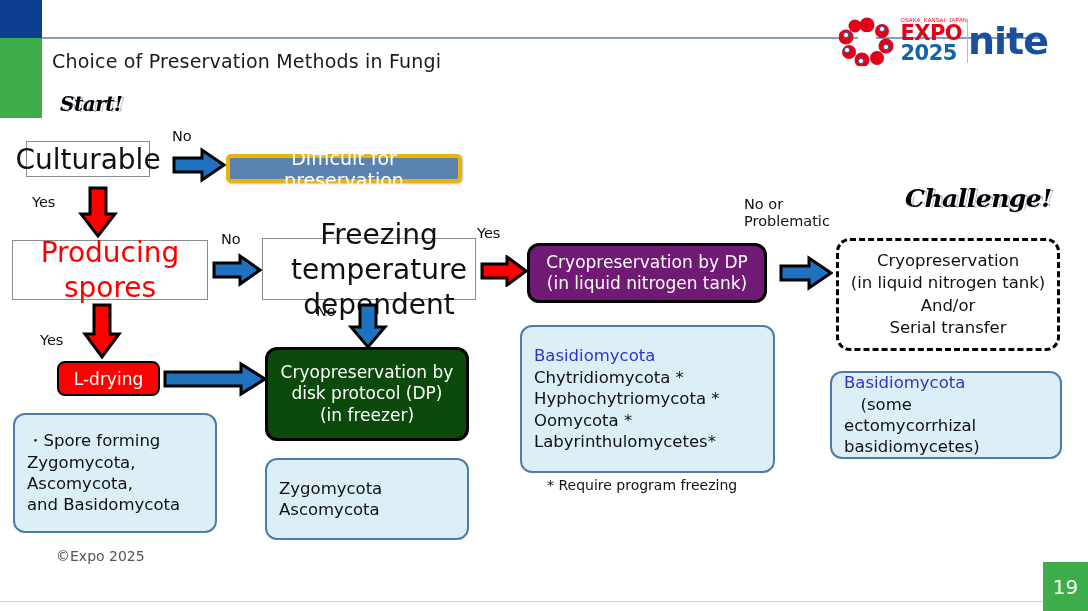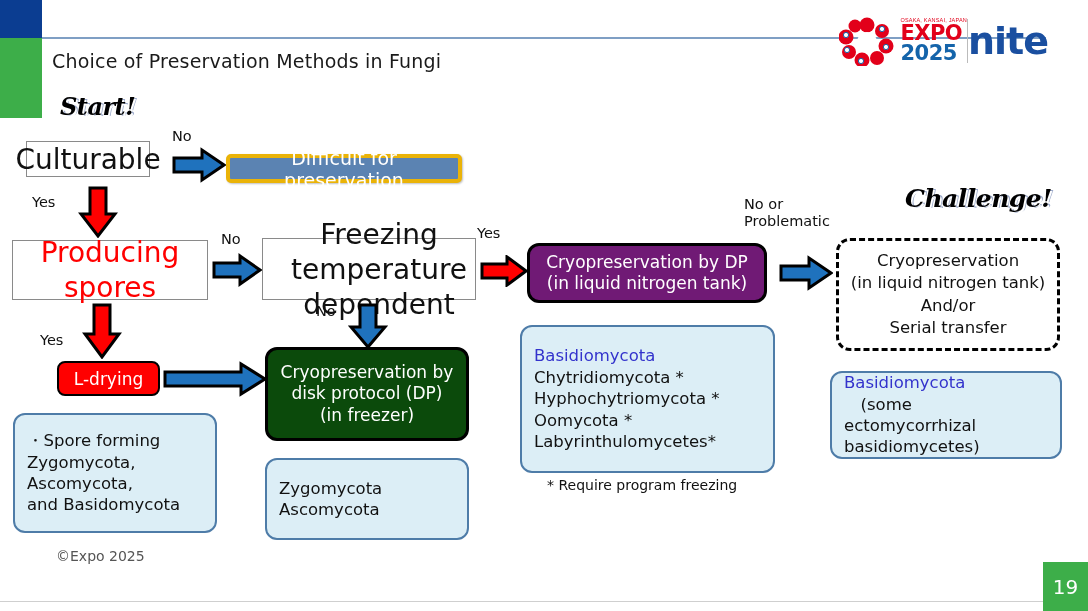--- a/index.html
+++ b/index.html
@@ -73,21 +73,21 @@
   }
 
   
   .fancy-start, .fancy-challenge {
     position: absolute;
     font-family: "DejaVu Serif", serif;
     font-weight: bold; font-style: italic;
     color: #000; letter-spacing: -0.5px;
     text-shadow: 1.5px 1.5px 0 #ffffff, 2.5px 1px 0 #9aa8c9;
   }
-  .fancy-start { left: 60px; top: 92px; font-size: 24px; }
+  .fancy-start { left: 60px; top: 92px; font-size: 20px; }
   .fancy-challenge { left: 905px; top: 184px; font-size: 25px; }
 
   
   .box { position: absolute; box-sizing: border-box; display:flex;
          align-items:center; justify-content:center; text-align:center; }
 
   .box-plain {
     border: 1px solid #8a8a8a; background: #ffffff;
     font-size: 28px; font-family:"DejaVu Sans", sans-serif; color:#111;
   }

